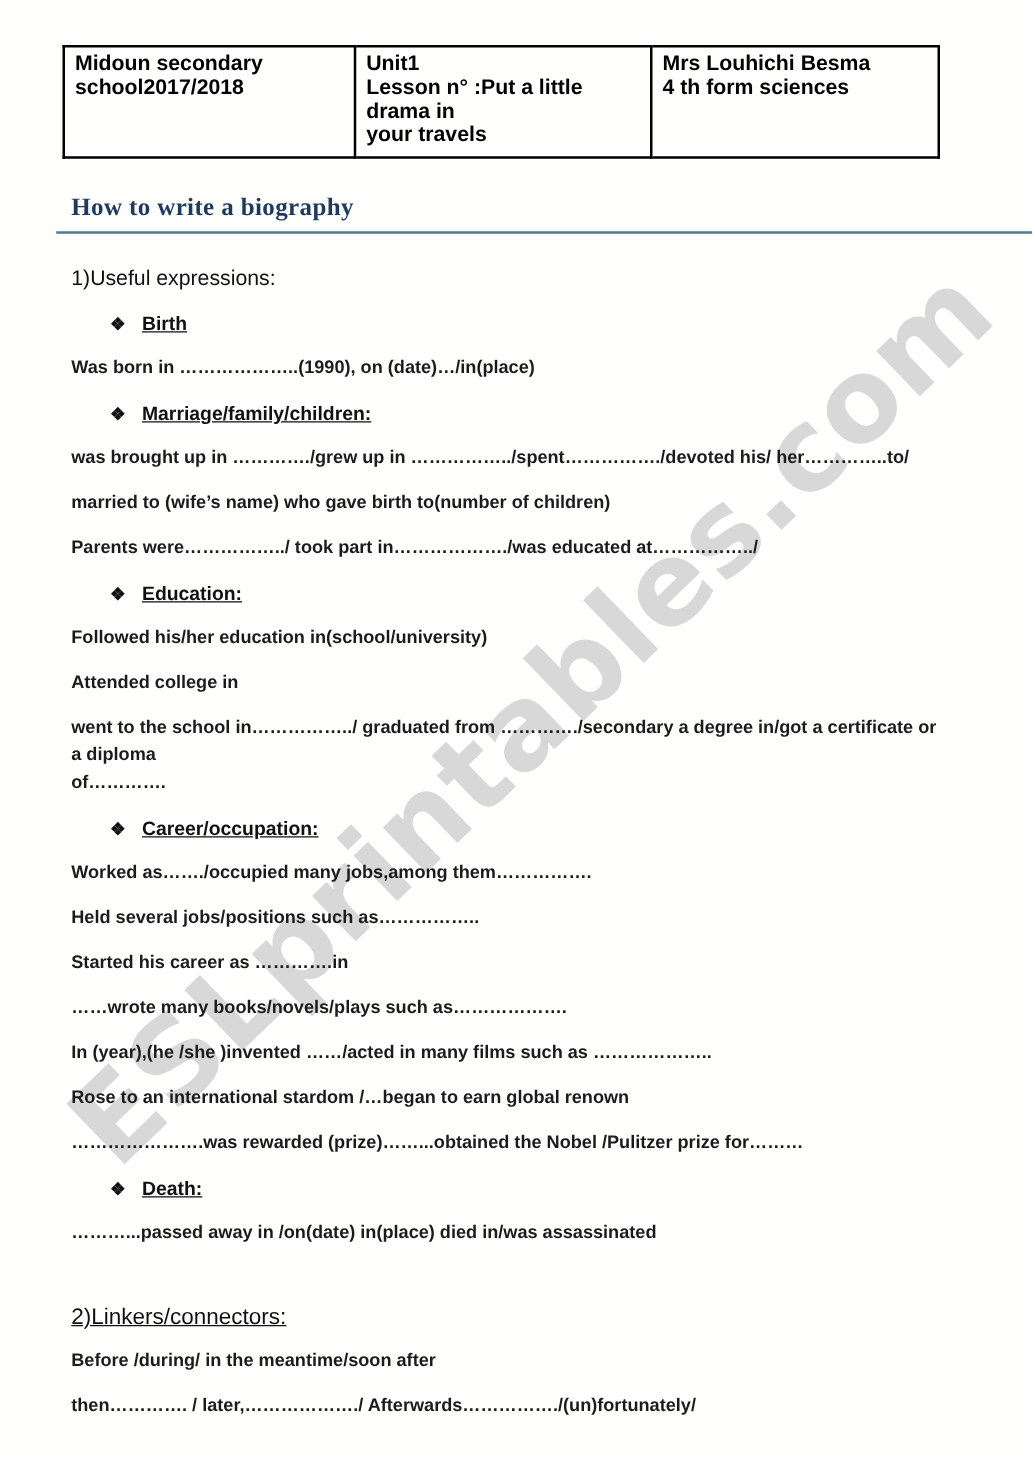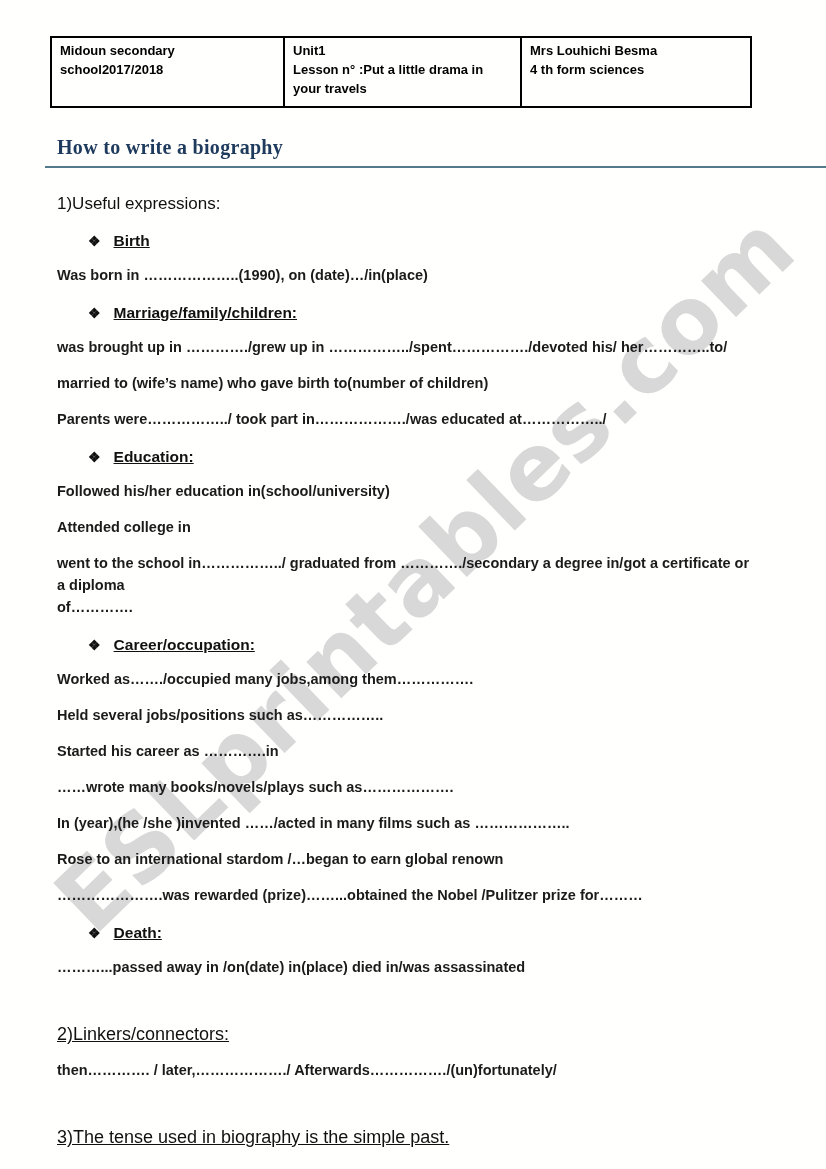--- a/index.html
+++ b/index.html
@@ -15,21 +15,21 @@
     font-size:92px; color:#d8d8d8; letter-spacing:1px;
     white-space:nowrap; z-index:0; user-select:none;
   }
   .content { position:relative; z-index:1; }
   table.header-table {
     margin:36px 0 0 50px; border-collapse:collapse;
     width:700px; table-layout:fixed;
   }
   table.header-table td {
     border:2px solid #000000; vertical-align:top;
-    font-weight:bold; font-size:13px; line-height:19px;
+    font-weight:bold; font-size:17px; line-height:19px;
     padding:3px 20px 8px 8px; white-space:pre-line; color:#000;
   }
   .doc-title {
     margin:28px 0 0 57px;
     font-family:"Liberation Serif", serif;
     font-size:20px; font-weight:bold; color:#1e3a5c;
     letter-spacing:0.3px;
   }
   .title-rule {
     margin:7px 0 0 45px; height:0;
@@ -108,19 +108,20 @@
       <p class="line">In (year),(he /she )invented ……/acted in many films such as ………………..</p>
       <p class="line">Rose to an international stardom /…began to earn global renown</p>
       <p class="line">………………….was rewarded (prize)……...obtained the Nobel /Pulitzer prize for………</p>
 
       <div class="bullet-row">
         <span class="glyph">❖</span><span class="label">Death:</span>
       </div>
       <p class="line">………...passed away in /on(date) in(place) died in/was assassinated</p>
 
       <div class="num-heading underlined">2)Linkers/connectors:</div>
+      <p class="line">Before /during/ in the meantime/soon after</p>
       <p class="line">then…………. / later,………………./ Afterwards……………./(un)fortunately/</p>
 
       <div class="num-heading underlined">3)The tense used in biography is the simple past.</div>
 
     </div>
   </div>
 </div>
 
 </body></html>

